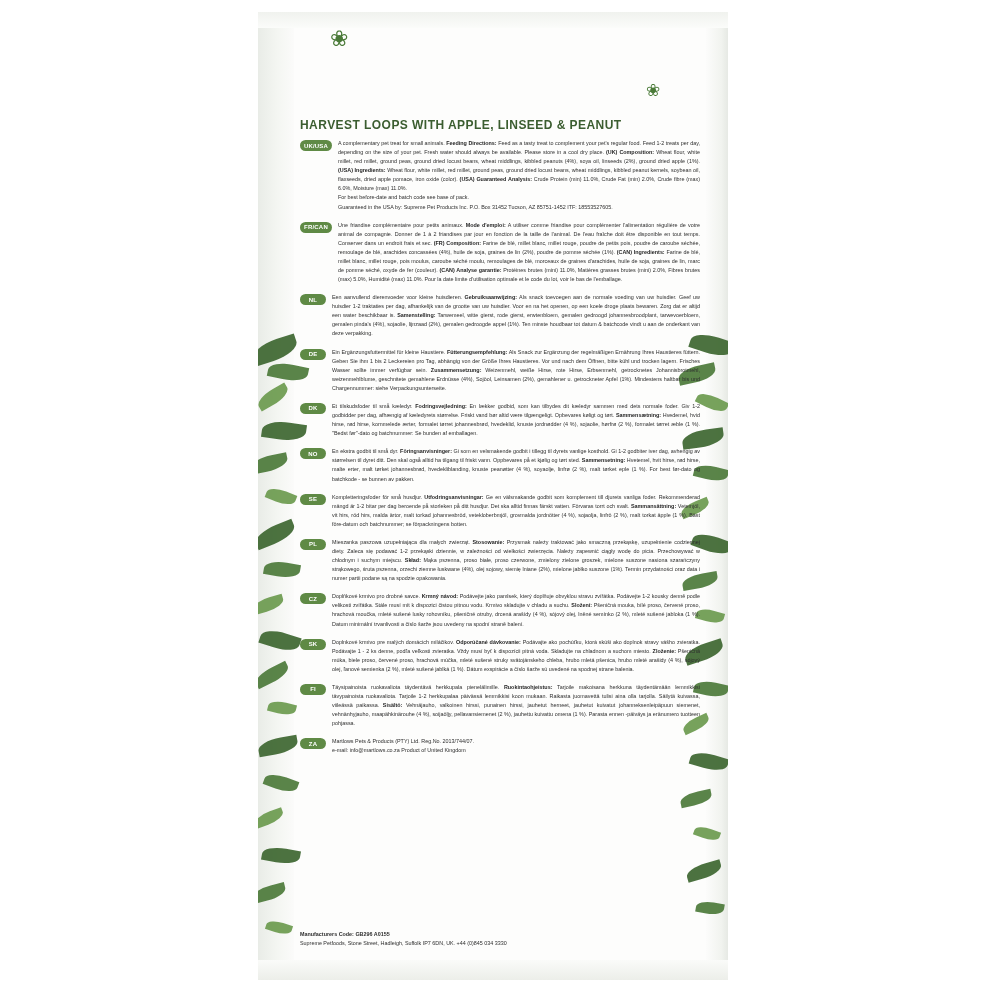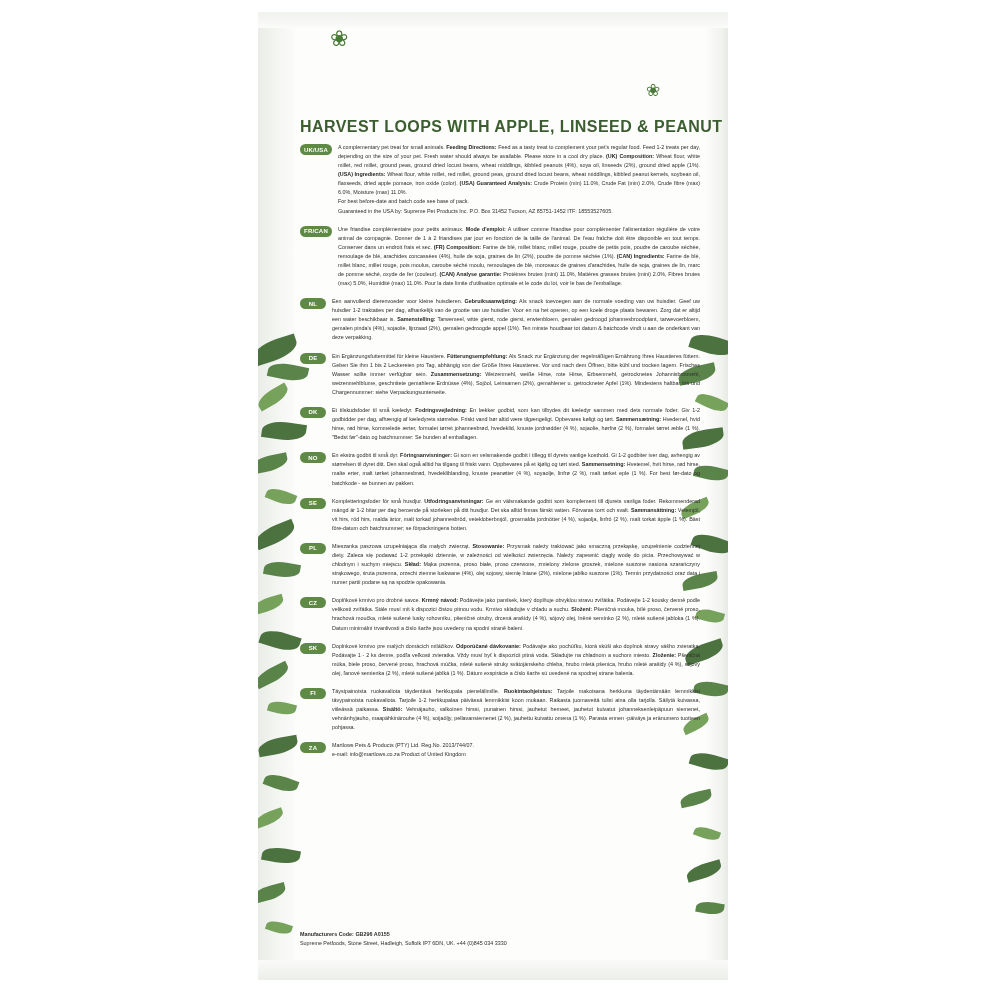--- a/index.html
+++ b/index.html
@@ -95,21 +95,21 @@
   .butterfly.b2 { font-size: 17px; }
 
   
   .label {
     position: absolute;
     left: 300px;
     top: 118px;
     width: 400px;
   }
   .product-title {
-    font-size: 16px;
+    font-size: 12px;
     font-weight: bold;
     letter-spacing: 0.45px;
     color: #3b5d30;
     margin-bottom: 7px;
     white-space: nowrap;
   }
 
   .lang-row {
     display: flex;
     align-items: flex-start;

